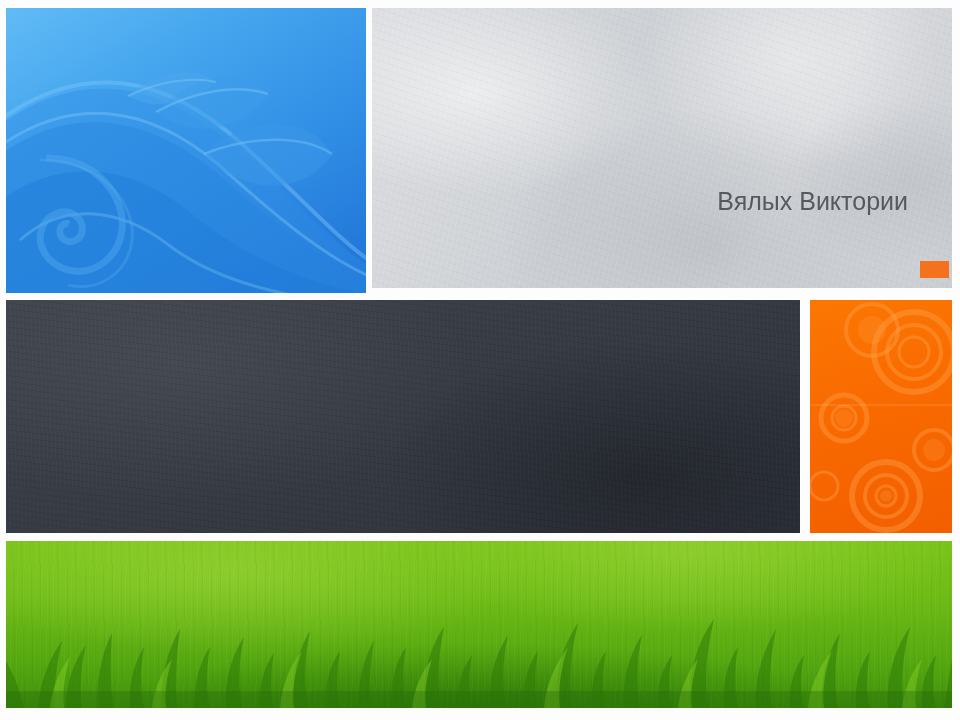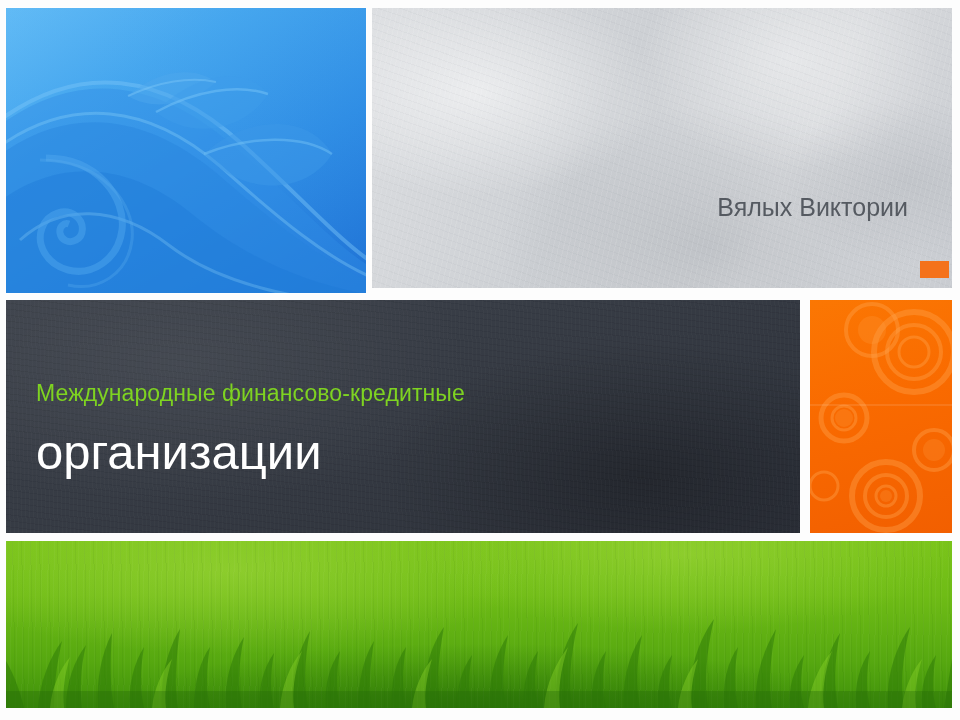--- a/index.html
+++ b/index.html
@@ -61,21 +61,21 @@
     opacity: 0.5;
     background-image:
       repeating-linear-gradient(103deg, rgba(255,255,255,0.16) 0px, rgba(255,255,255,0.16) 1px, rgba(0,0,0,0) 1px, rgba(0,0,0,0) 5px),
       repeating-linear-gradient(19deg, rgba(120,126,134,0.10) 0px, rgba(120,126,134,0.10) 1px, rgba(0,0,0,0) 1px, rgba(0,0,0,0) 7px);
   }
 
   
   .byline {
     position: absolute;
     right: 52px;
-    top: 192px;
+    top: 186px;
     text-align: center;
     z-index: 4;
   }
   .byline-author {
     font-size: 25px;
     color: #555a61;
     line-height: 1.25;
     white-space: nowrap;
   }
   .byline-group {
@@ -229,24 +229,20 @@
     <div class="grain"></div>
   </div>
 
   <div class="byline">
     <div class="byline-author">Вялых Виктории</div>
   </div>
   <div class="accent-rect"></div>
 
   <div class="panel-dark">
     <div class="grain"></div>
-    <div class="title-block">
-      <div class="title-sub">Международные финансово-кредитные</div>
-      <div class="title-main">организации</div>
-    </div>
   </div>
 
   <div class="panel-orange">
     <svg viewBox="0 0 142 233" preserveAspectRatio="none">
       <g fill="none" stroke="#ffa24a" stroke-opacity="0.40">
         <circle cx="104" cy="52" r="40" stroke-width="6"></circle>
         <circle cx="104" cy="52" r="27" stroke-width="4"></circle>
         <circle cx="104" cy="52" r="15" stroke-width="3"></circle>
         <circle cx="62" cy="30" r="26" stroke-width="4"></circle>
         <circle cx="34" cy="118" r="23" stroke-width="5"></circle>

